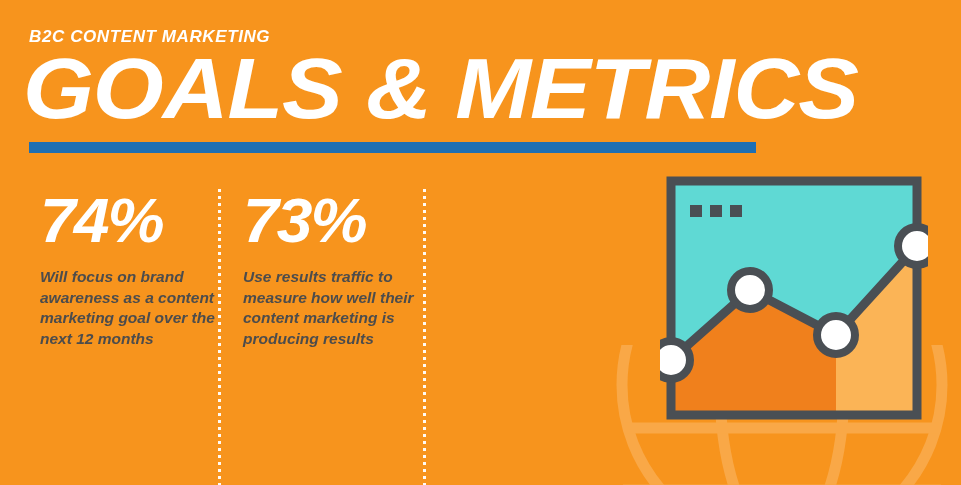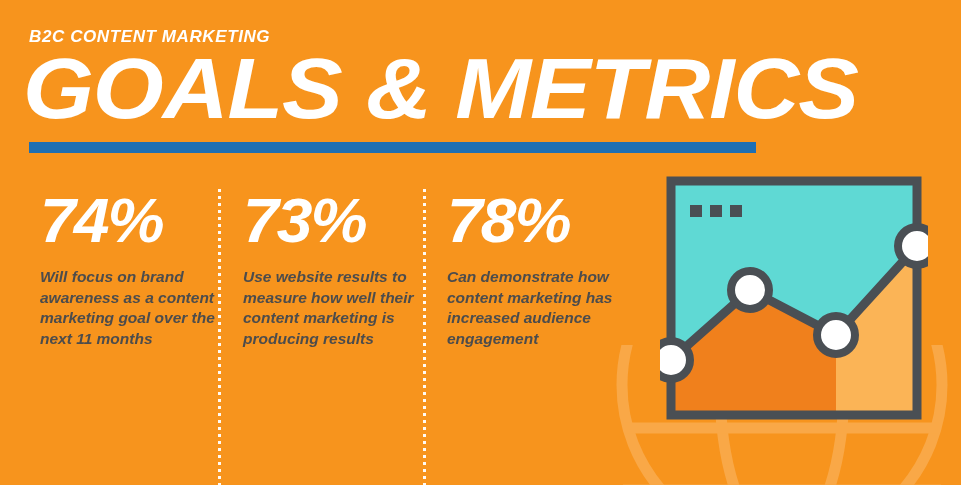--- a/index.html
+++ b/index.html
@@ -80,36 +80,32 @@
   </div>
 
   <div class="eyebrow">B2C CONTENT MARKETING</div>
   <div class="title">GOALS &amp; METRICS</div>
   <div class="rule"></div>
 
   <div class="stats">
 
     <div class="stat stat-1">
       <div class="pct">74%</div>
-      <div class="desc">Will focus on brand awareness as a content marketing goal over the next 11 months</div>
+      <div class="desc">Will focus on brand awareness as a content marketing goal over the next 12 months</div>
     </div>
 
     <div class="divider div-1"></div>
 
     <div class="stat stat-2">
       <div class="pct">73%</div>
-      <div class="desc">Use website results to measure how well their content marketing is producing results</div>
+      <div class="desc">Use results traffic to measure how well their content marketing is producing results</div>
     </div>
 
     <div class="divider div-2"></div>
 
-    <div class="stat stat-3">
-      <div class="pct">78%</div>
-      <div class="desc">Can demonstrate how content marketing has increased audience engagement</div>
-    </div>
 
   </div>
 
   <div class="chart">
     <svg width="268" height="255" viewBox="0 0 268 255" aria-hidden="true">
 
       <rect x="11" y="11" width="246" height="234" fill="#5FD9D4"></rect>
 
       <clipPath id="panelClip">
           <rect x="11" y="11" width="246" height="234"></rect>

